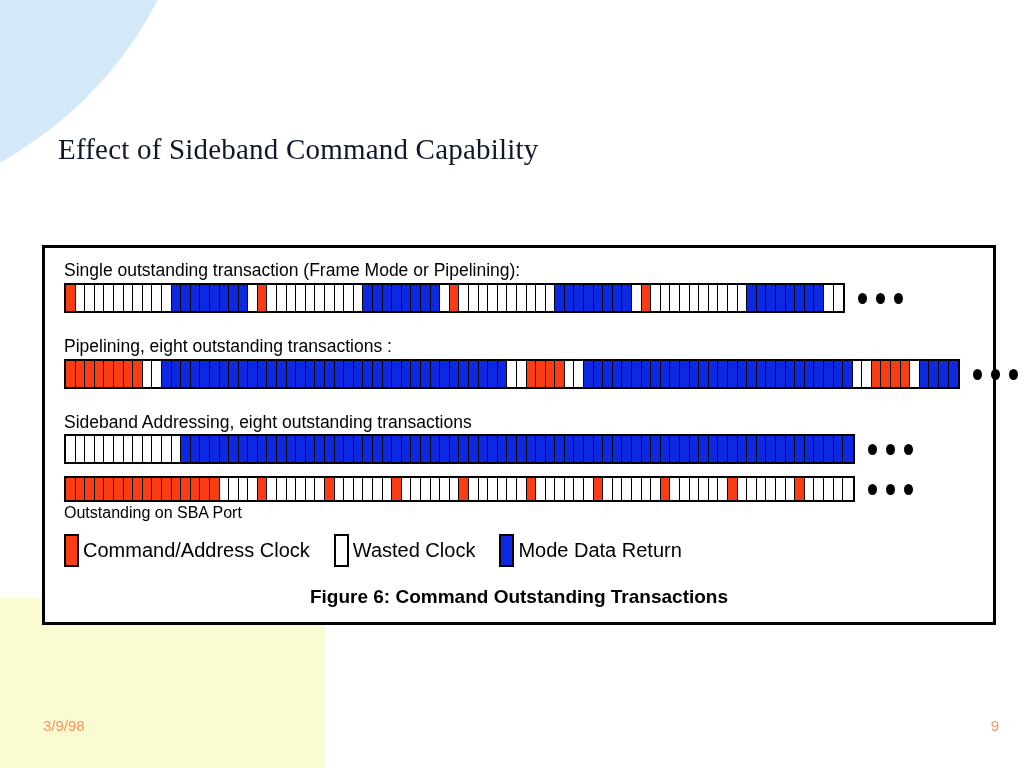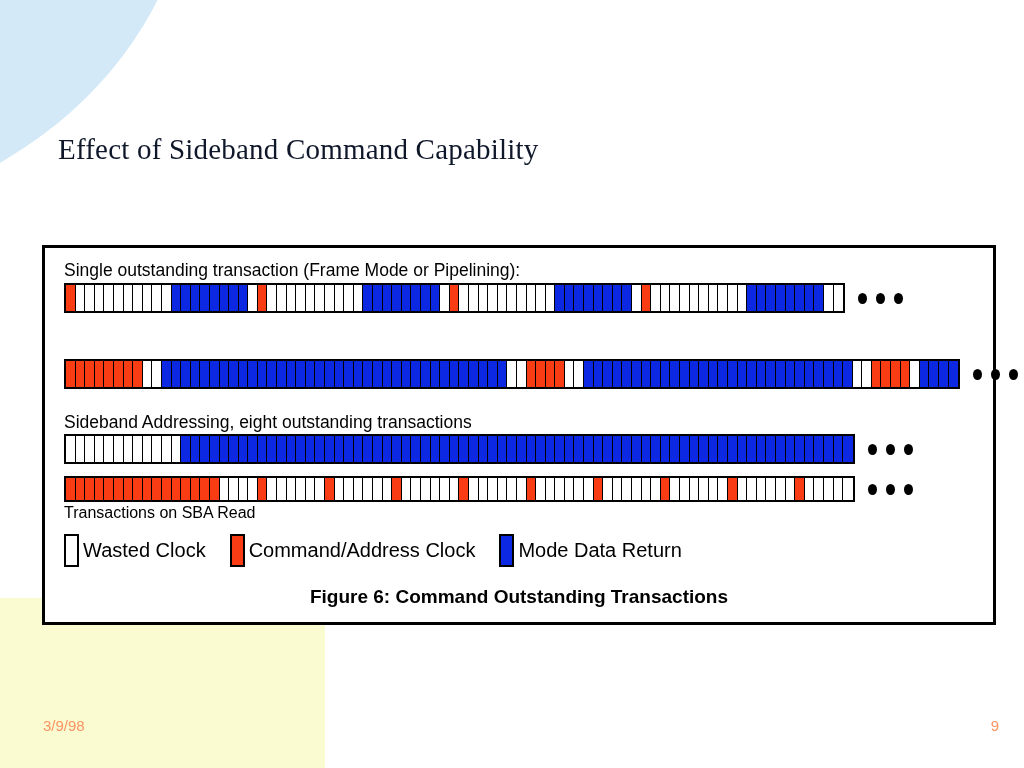--- a/index.html
+++ b/index.html
@@ -205,20 +205,21 @@
         <span class="cell c-w" style="width: 9.6px;"></span>
         <span class="cell c-w" style="width: 9.6px;"></span>
       </div>
       <span class="dots">
         <i></i>
         <i></i>
         <i></i>
       </span>
     </div>
 
+  <div class="row-label" style="left:19px; top:88px;">Pipelining, eight outstanding transactions :</div>
   <div class="bar-wrap" id="bar1" style="left:19px; top:111px;">
       <div class="bar">
         <span class="cell c-r" style="width: 9.6px;"></span>
         <span class="cell c-r" style="width: 9.6px;"></span>
         <span class="cell c-r" style="width: 9.6px;"></span>
         <span class="cell c-r" style="width: 9.6px;"></span>
         <span class="cell c-r" style="width: 9.6px;"></span>
         <span class="cell c-r" style="width: 9.6px;"></span>
         <span class="cell c-r" style="width: 9.6px;"></span>
         <span class="cell c-r" style="width: 9.6px;"></span>
@@ -492,32 +493,32 @@
         <span class="cell c-w" style="width: 9.6px;"></span>
         <span class="cell c-w" style="width: 9.6px;"></span>
         <span class="cell c-w" style="width: 9.6px;"></span>
       </div>
       <span class="dots">
         <i></i>
         <i></i>
         <i></i>
       </span>
     </div>
-  <div class="row-label" style="left:19px; top:256px; font-size:16px;">Transactions on SBA Read</div>
+  <div class="row-label" style="left:19px; top:256px; font-size:16px;">Outstanding on SBA Port</div>
 
   <div id="legend">
+    <div class="legend-item">
+      <span class="legend-swatch" style="background:#fa3c14;"></span>
+      <span class="legend-text">Command/Address Clock</span>
+    </div>
     <div class="legend-item">
       <span class="legend-swatch" style="background:#ffffff;"></span>
       <span class="legend-text">Wasted Clock</span>
     </div>
     <div class="legend-item">
-      <span class="legend-swatch" style="background:#fa3c14;"></span>
-      <span class="legend-text">Command/Address Clock</span>
-    </div>
-    <div class="legend-item">
       <span class="legend-swatch" style="background:#0d28e2;"></span>
       <span class="legend-text">Mode Data Return</span>
     </div>
   </div>
 
   <div id="figure-caption">Figure 6: Command Outstanding Transactions</div>
 </div>
 
 <div id="footer-date">3/9/98</div>
 <div id="footer-page">9</div>

